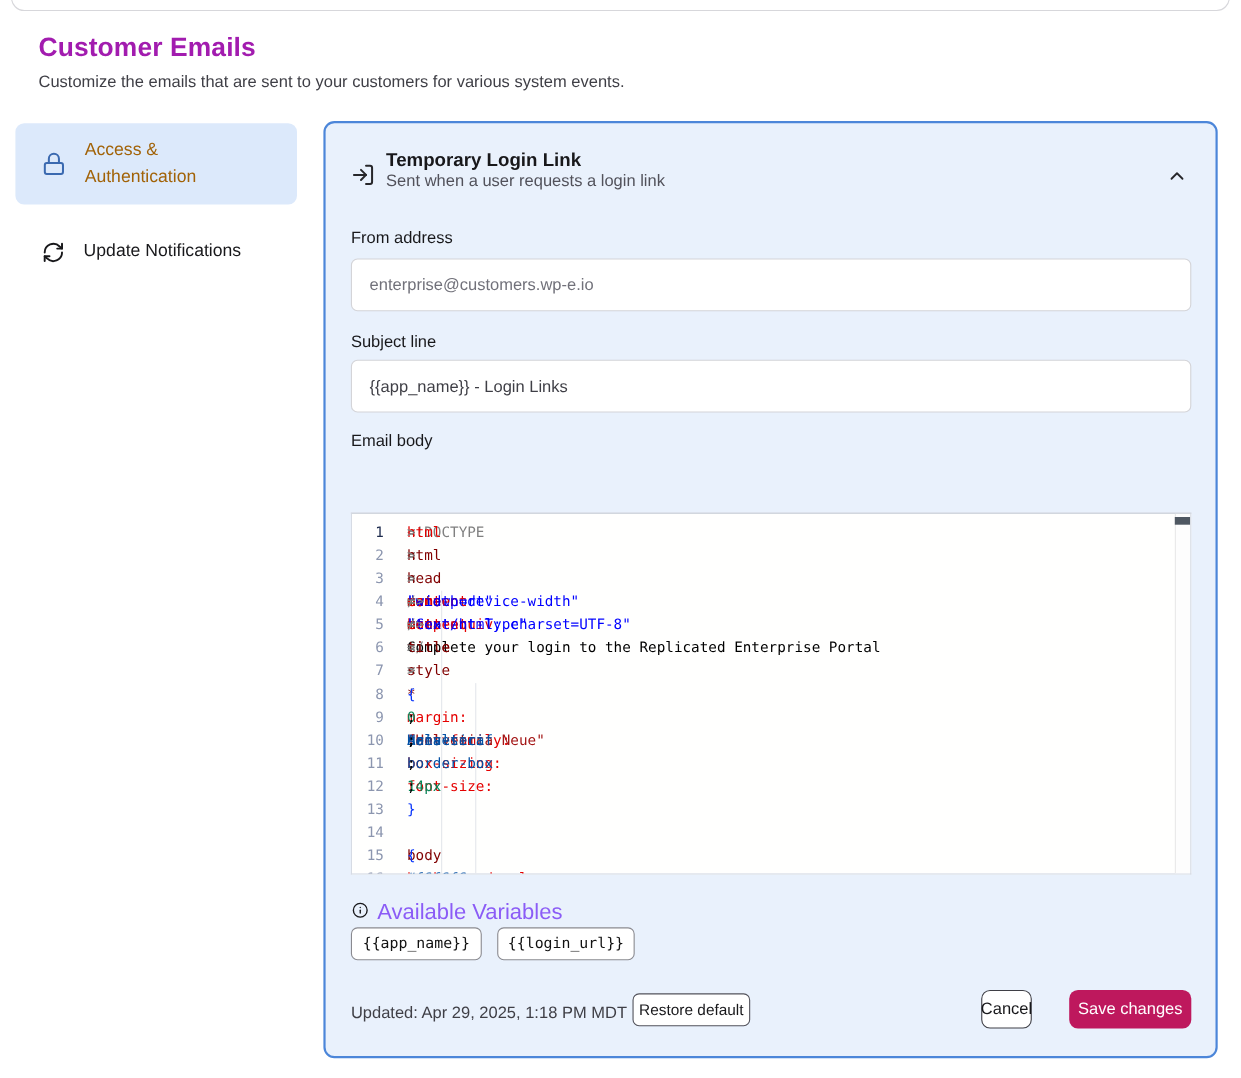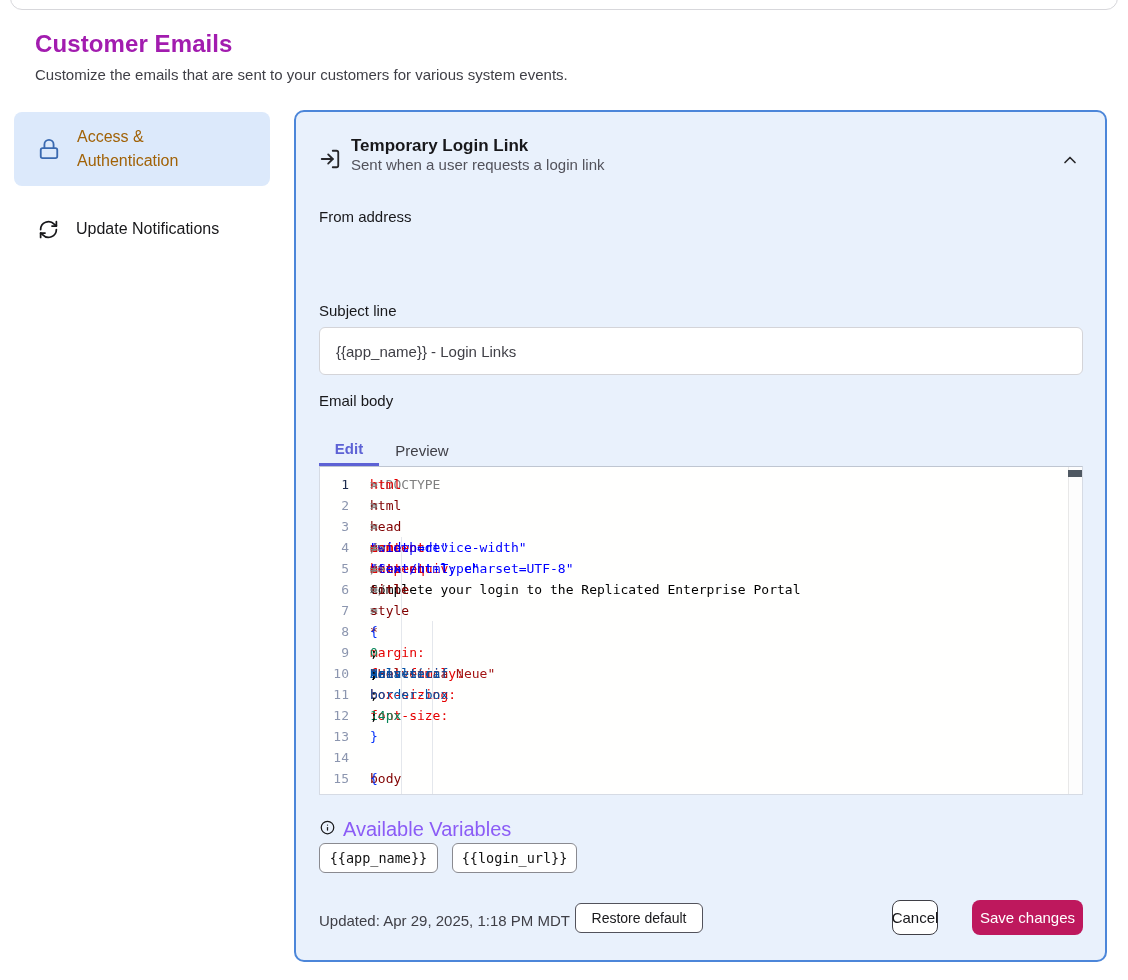--- a/index.html
+++ b/index.html
@@ -75,21 +75,21 @@
   .vars-label { left: 47px; top: 706px; font-size: 20px; color: #8b5cf6; }
   .chip { top: 731px; height: 30px; background: #fff; border: 1px solid #8a8a90;
           border-radius: 6px; display: flex; align-items: center; justify-content: center;
           font-family: "DejaVu Sans Mono", monospace; font-size: 13.5px; color: #111; cursor: pointer; }
   .chip1 { left: 23px; width: 119px; } .chip2 { left: 156px; width: 125px; }
 
   
   .updated { left: 23px; top: 798px; font-size: 15px; color: #3f3f46; line-height: 22px; }
   .btn { display: flex; align-items: center; justify-content: center; background: #fff;
          cursor: pointer; font-family: "Liberation Sans", sans-serif; }
-  .btn-restore { left: 279px; top: 791px; width: 128px; height: 30px; border: 1px solid #52525b;
+  .btn-restore { left: 279px; top: 791px; width: 107px; height: 30px; border: 1px solid #52525b;
                  border-radius: 6px; font-size: 14px; color: #18181b; }
   .btn-cancel { left: 596px; top: 788px; width: 46px; height: 35px; border: 1px solid #3f3f46;
                 border-radius: 8px; font-size: 15px; color: #18181b; }
   .btn-save { left: 676px; top: 788px; width: 111px; height: 35px; border: none;
               border-radius: 8px; background: #be185d; color: #ffffff; font-size: 15px; }
   svg { display: block; }
 </style>
 </head>
 <body>
 
@@ -131,30 +131,27 @@
   </span>
   <div class="hdr-title">Temporary Login Link</div>
   <div class="hdr-sub">Sent when a user requests a login link</div>
   <span class="chevron">
     <svg width="20" height="20" viewBox="0 0 24 24" fill="none" stroke="#27272a" stroke-width="2" stroke-linecap="round" stroke-linejoin="round">
       <polyline points="6 15 12 9 18 15"></polyline>
     </svg>
   </span>
 
   <div class="fld-label lab-from">From address</div>
+  <input class="txt-input in-from" type="text" value="enterprise@customers.wp-e.io" style="">
 
   <div class="fld-label lab-subj">Subject line</div>
   <input class="txt-input in-subj" type="text" value="{{app_name}} - Login Links" style="">
 
   <div class="fld-label lab-body">Email body</div>
 
-  <div class="tabs">
-    <div class="tab active">Edit</div>
-    <div class="tab">Preview</div>
-  </div>
 
   <div class="editor">
     <div class="guide g1"></div>
     <div class="guide g2"></div>
     <div class="code-lines">
         <div class="cl"><span class="ln ln-active">1</span><span class="lc"><span class="tk-p">&lt;!DOCTYPE </span><span class="tk-a">html</span><span class="tk-p">&gt;</span></span></div>
         <div class="cl"><span class="ln">2</span><span class="lc"><span class="tk-p">&lt;</span><span class="tk-t">html</span><span class="tk-p">&gt;</span></span></div>
         <div class="cl"><span class="ln">3</span><span class="lc"><span class="tk-p">&lt;</span><span class="tk-t">head</span><span class="tk-p">&gt;</span></span></div>
         <div class="cl"><span class="ln">4</span><span class="lc"><span class="tk-x">    </span><span class="tk-p">&lt;</span><span class="tk-t">meta</span><span class="tk-x"> </span><span class="tk-a">name</span><span class="tk-p">=</span><span class="tk-v">"viewport"</span><span class="tk-x"> </span><span class="tk-a">content</span><span class="tk-p">=</span><span class="tk-v">"width=device-width"</span><span class="tk-x"> </span><span class="tk-p">/&gt;</span></span></div>
         <div class="cl"><span class="ln">5</span><span class="lc"><span class="tk-x">    </span><span class="tk-p">&lt;</span><span class="tk-t">meta</span><span class="tk-x"> </span><span class="tk-a">http-equiv</span><span class="tk-p">=</span><span class="tk-v">"Content-Type"</span><span class="tk-x"> </span><span class="tk-a">content</span><span class="tk-p">=</span><span class="tk-v">"text/html; charset=UTF-8"</span><span class="tk-x"> </span><span class="tk-p">/&gt;</span></span></div>

